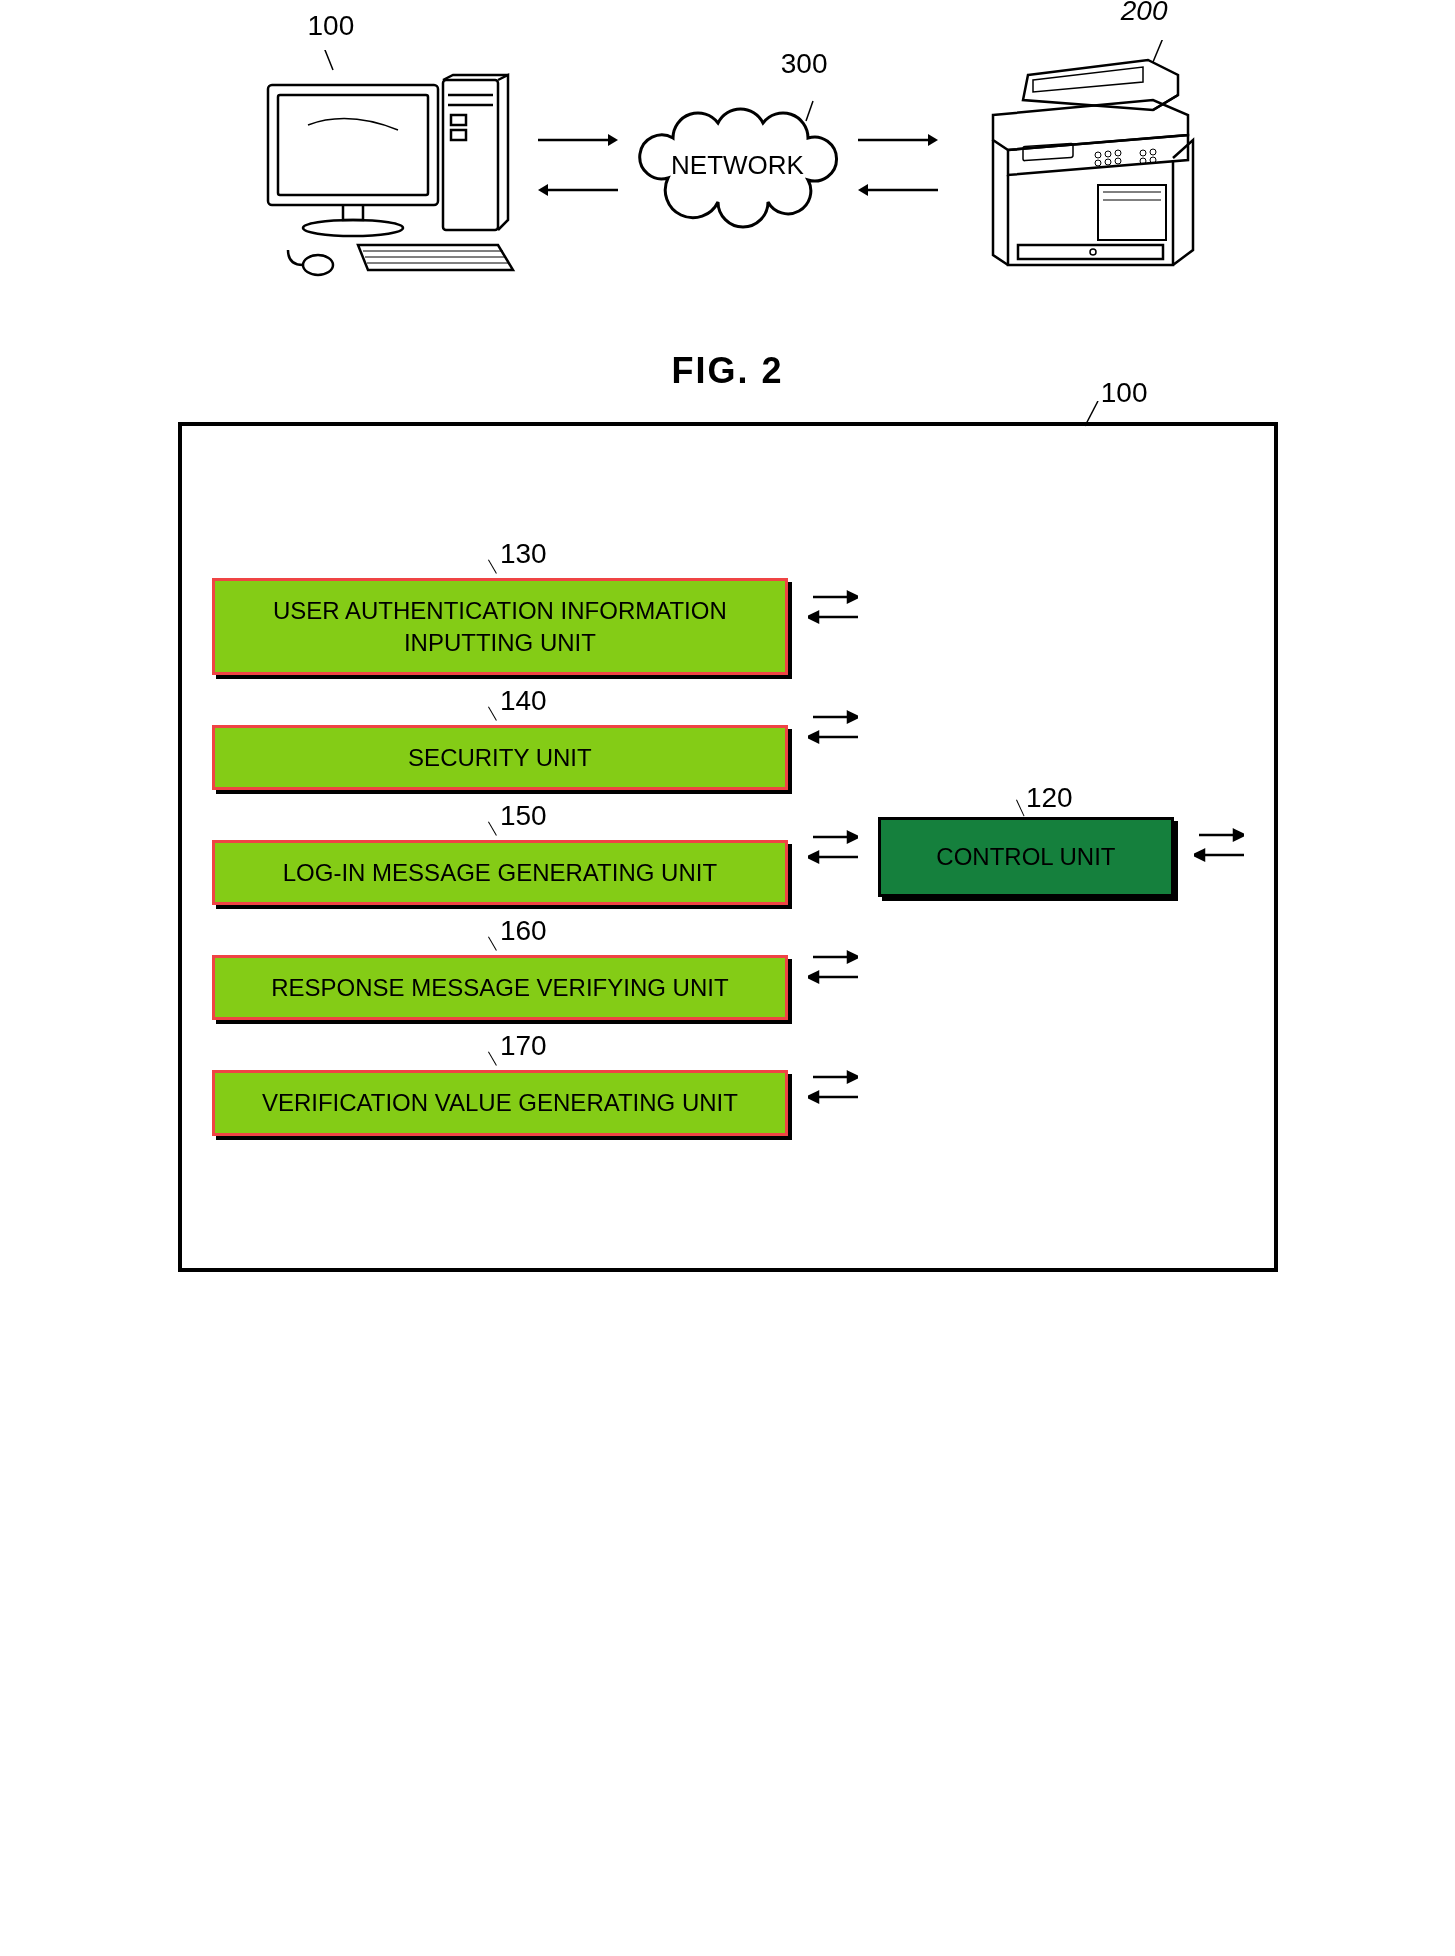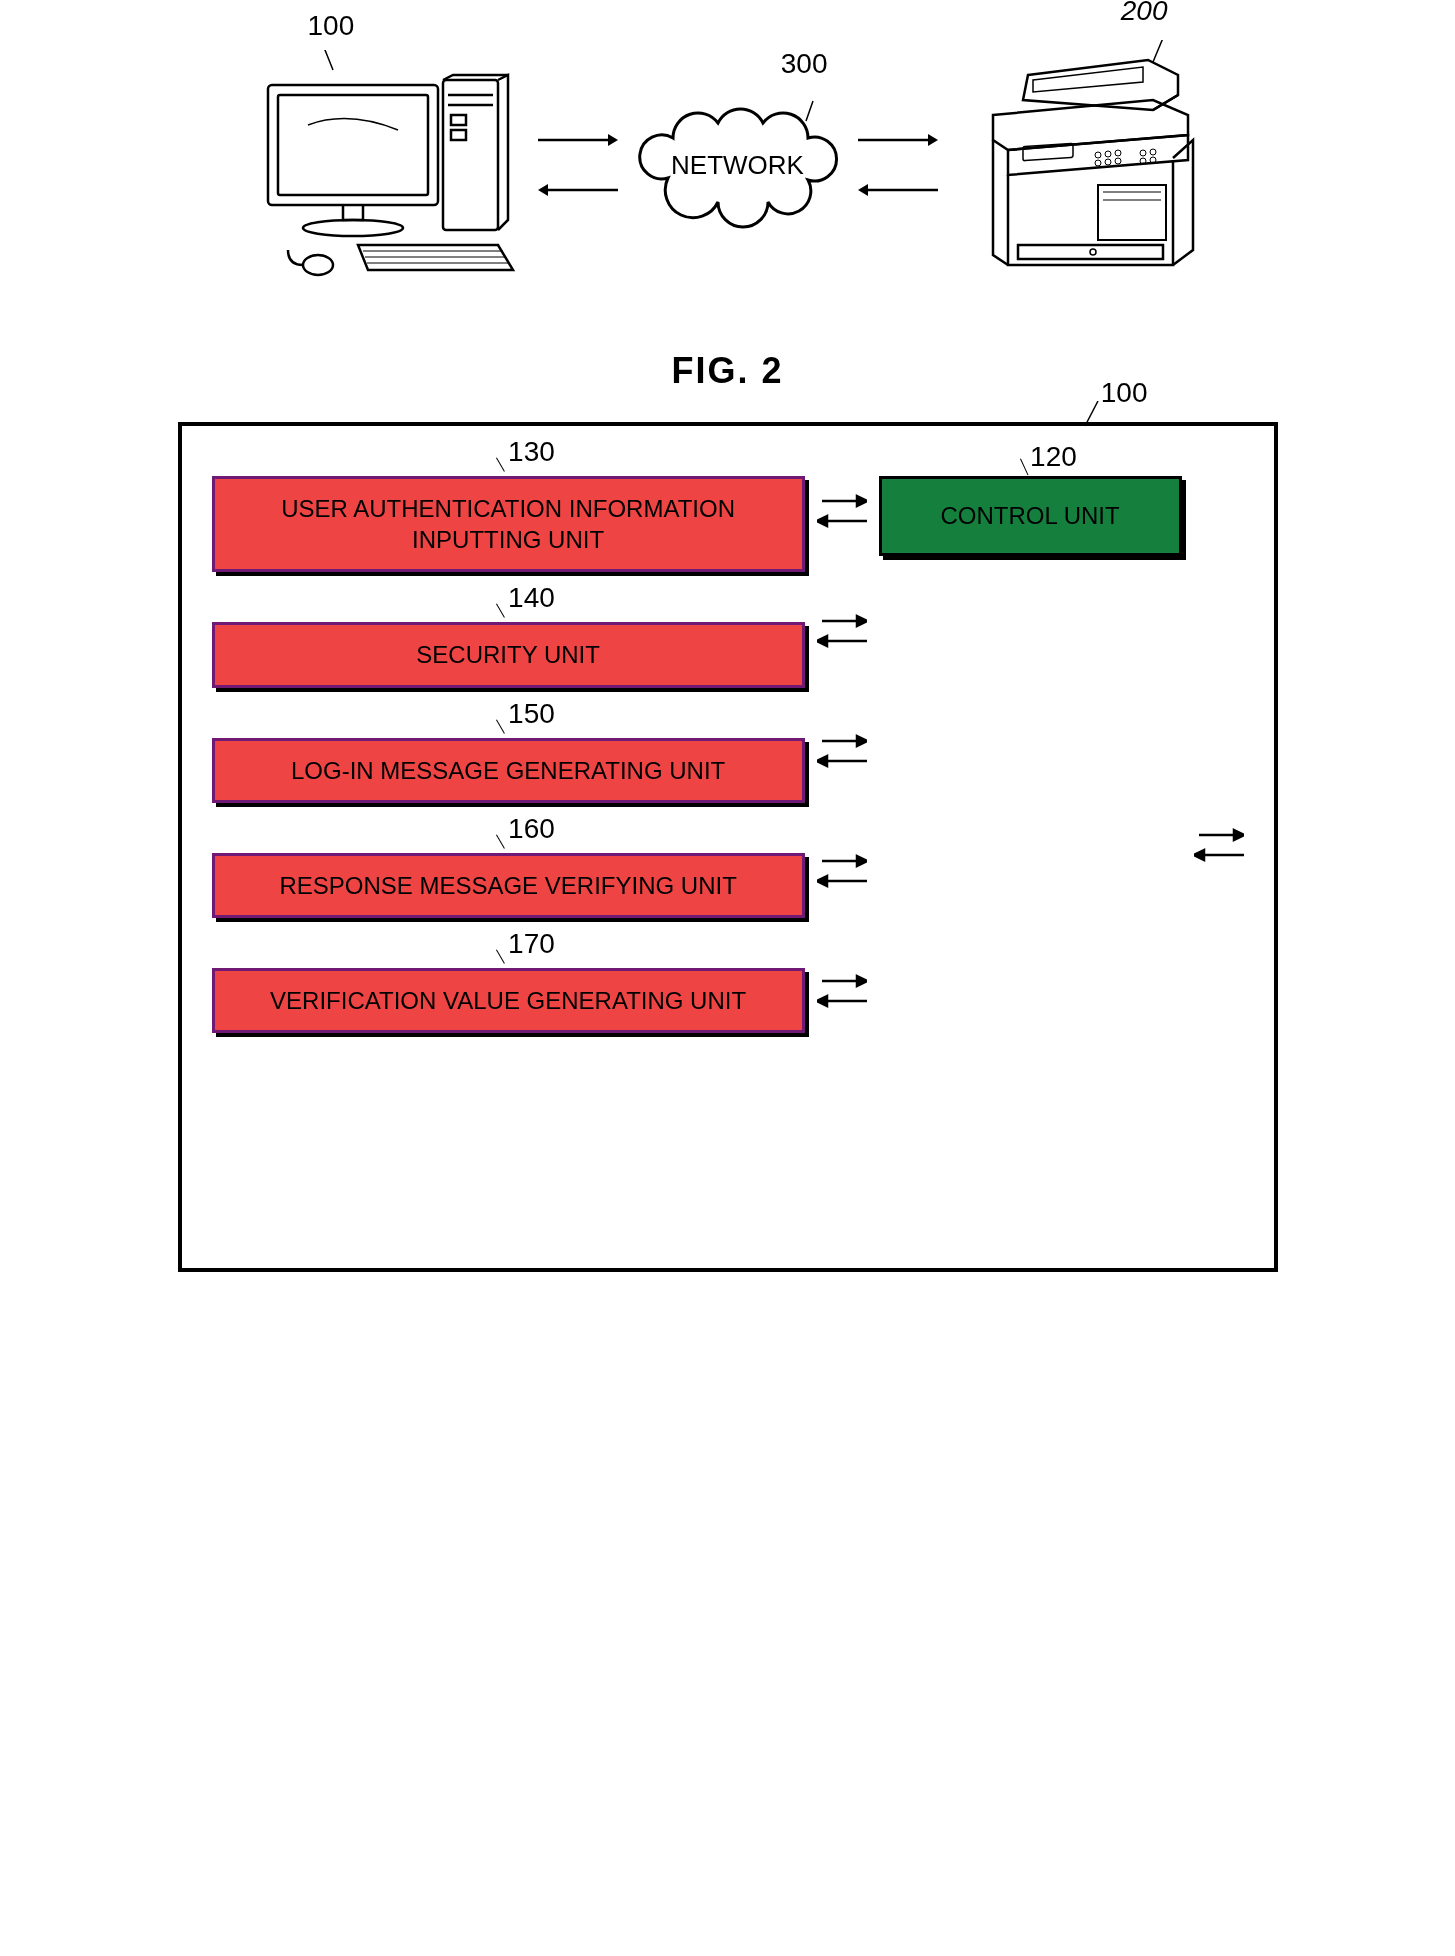--- a/index.html
+++ b/index.html
@@ -67,22 +67,22 @@
     width: 80px;
     height: 20px;
   }
   
   
   .fig2-outer {
     border: 4px solid #000;
     padding: 30px 30px 30px 30px;
     position: relative;
     display: flex;
-    gap: 12px;
-    align-items: flex-start;
+    gap: 20px;
+    align-items: center;
     min-height: 850px;
   }
   .fig2-ref-outer {
     position: absolute;
     top: -45px;
     right: 130px;
     font-size: 28px;
   }
   .fig2-left-col {
     display: flex;
@@ -106,27 +106,27 @@
     left: -12px;
     top: 22px;
     width: 16px;
     height: 16px;
     border-left: 1.5px solid #000;
     border-bottom: none;
     transform: rotate(-30deg);
     transform-origin: top left;
   }
   .unit-box {
-    border: 3px solid #701a75;
+    border: 3px solid #ef4444;
     padding: 14px 20px;
     text-align: center;
     font-size: 24px;
     line-height: 1.3;
     position: relative;
-    background: #ef4444;
+    background: #84cc16;
     box-shadow: 4px 4px 0 #000;
     min-height: 60px;
     display: flex;
     align-items: center;
     justify-content: center;
   }
   .vert-box {
     border: 3px solid #000;
     display: flex;
     align-items: center;

